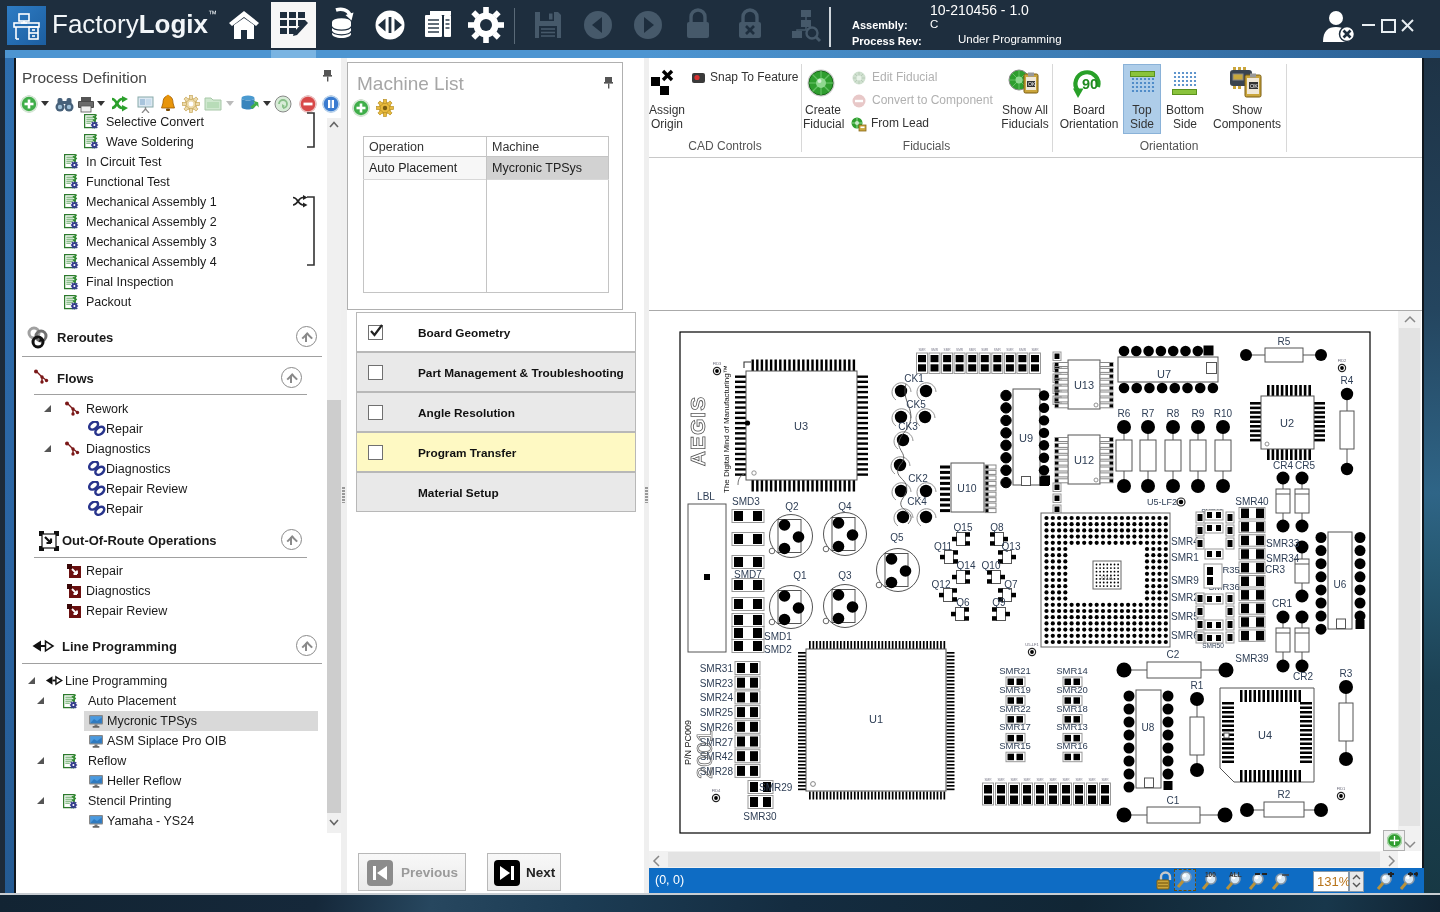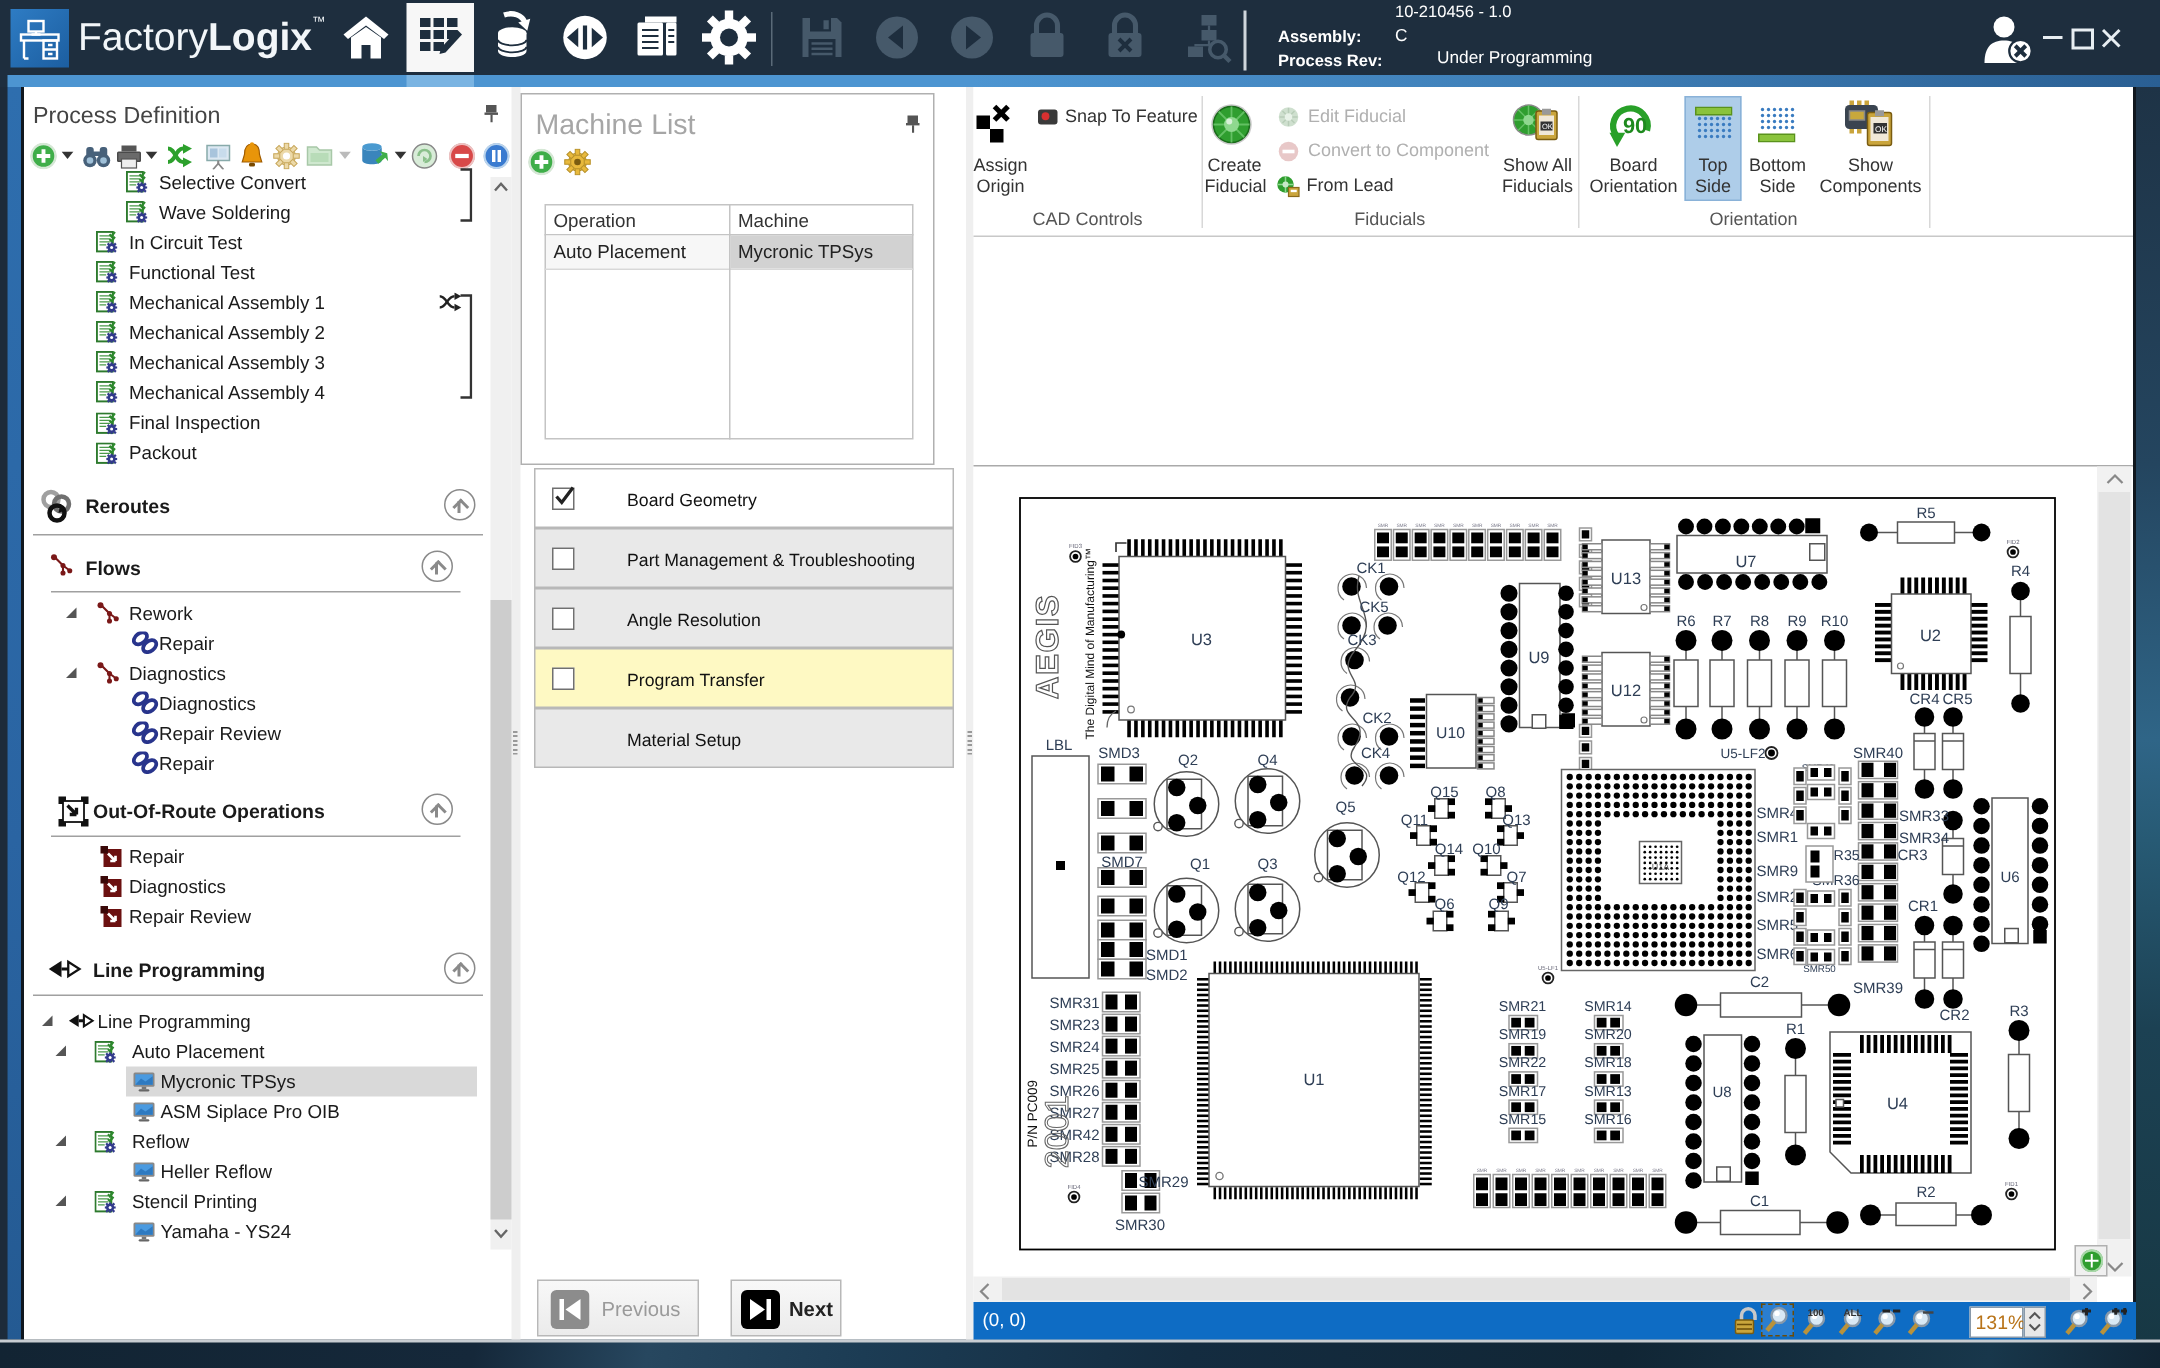--- a/index.html
+++ b/index.html
@@ -4,21 +4,21 @@
 body{width:1440px;height:912px;position:relative;font-family:"Liberation Sans",sans-serif;background:#16222e;overflow:hidden}
 .abs{position:absolute}
 .tb-ico{position:absolute;top:2px;width:44px;height:46px;display:flex;align-items:center;justify-content:center}
 svg{display:block}
 .sect{font-weight:bold;font-size:13px;color:#1a1a1a}
 .trow{position:absolute;font-size:12.5px;color:#1a1a1a;white-space:nowrap}
 .upbtn{position:absolute;width:21px;height:21px;border:1.5px solid #8a8a8a;border-radius:50%;box-sizing:border-box}
 .upbtn:after{content:"";position:absolute;left:5.8px;top:6.5px;width:6.4px;height:6.4px;border-left:2px solid #8a8a8a;border-top:2px solid #8a8a8a;transform:rotate(45deg)}
 .upbtn:before{content:"";position:absolute;left:8.2px;top:7px;width:2px;height:8px;background:#8a8a8a}
 .hr1{position:absolute;height:1px;background:#a0a0a0}
-.acc{position:absolute;left:356px;width:280px;box-sizing:border-box;border:1px solid #b8b8b8;background:#e9e9e9;font-weight:normal;font-size:11.8px;color:#111}
+.acc{position:absolute;left:356px;width:280px;box-sizing:border-box;border:1px solid #b8b8b8;background:#e9e9e9;font-weight:bold;font-size:11.8px;color:#111}
 .acc .lbl{position:absolute;left:61px;top:13px;white-space:nowrap}
 .cb{position:absolute;left:11px;top:12px;width:15px;height:15px;background:#fff;border:1.5px solid #707070;box-sizing:border-box}
 .ribtxt{position:absolute;font-size:12px;color:#333;text-align:center;line-height:13.5px;white-space:nowrap}
 .grplbl{position:absolute;font-size:12px;color:#555;text-align:center;top:139px}
 </style></head><body>
 
 <div class="abs" style="left:0;top:0;width:1440px;height:50px;background:#1e2e3e"></div>
 
 <div class="abs" style="left:7px;top:6px;width:39px;height:39px;background:linear-gradient(135deg,#2e7cc4,#1c5ea0)">
 <svg width="39" height="39" viewBox="0 0 39 39">
@@ -169,21 +169,21 @@
       <circle cx="24" cy="26" r="5.5" fill="none" stroke="#46596a" stroke-width="2.4"></circle>
       <line x1="28" y1="30" x2="32" y2="34" stroke="#46596a" stroke-width="3"></line>
     </svg>
   </div>
 <div class="abs" style="left:829px;top:7px;width:1.5px;height:40px;background:#cfd6dc"></div>
 <div class="abs" style="left:852px;top:18px;font-size:11px;color:#fff;line-height:15.5px">
 <div><b>Assembly:</b></div>
     <div><b>Process Rev:</b></div>
     <div><b>Release Status:</b></div>
   </div>
-<div class="abs" style="left:930px;top:2px;font-size:11px;color:#fff">10-210456 - 1.0</div>
+<div class="abs" style="left:930px;top:2px;font-size:14px;color:#fff">10-210456 - 1.0</div>
 <div class="abs" style="left:930px;top:17.5px;font-size:11.5px;color:#fff">C</div>
 <div class="abs" style="left:958px;top:33px;font-size:11.5px;color:#fff">Under Programming</div>
 
 <div class="abs" style="left:1316px;top:8px">
 <svg width="44" height="36" viewBox="0 0 44 36">
       <circle cx="20" cy="10" r="7" fill="#fff"></circle>
       <path d="M7 34 C7 23 12 19 20 19 C28 19 33 23 33 34 Z" fill="#fff"></path>
       <circle cx="31" cy="26" r="7.5" fill="#fff" stroke="#1e2e3e" stroke-width="1.5"></circle>
       <g stroke="#1e2e3e" stroke-width="2.6">
         <line x1="27.5" y1="22.5" x2="34.5" y2="29.5"></line>
@@ -984,21 +984,21 @@
     <div class="lbl">Material Setup</div>
   </div>
 <div class="abs" style="left:358px;top:853px;width:108px;height:38px;background:linear-gradient(#f8f8f8,#ebebeb);border:1px solid #b8b8b8;box-sizing:border-box">
 <svg class="abs" style="left:8px;top:6px" width="26" height="26">
       <rect x="0" y="0" width="26" height="26" rx="4" fill="#8c8c8c"></rect>
       <g fill="#fff">
         <rect x="6" y="6" width="3" height="14"></rect>
         <path d="M20 6 L20 20 L10 13 Z"></path>
       </g>
     </svg>
-<div class="abs" style="left:42px;top:11px;font-size:13.5px;font-weight:normal;color:#9a9a9a">Previous</div>
+<div class="abs" style="left:42px;top:11px;font-size:13.5px;font-weight:bold;color:#9a9a9a">Previous</div>
   </div>
 <div class="abs" style="left:487px;top:853px;width:74px;height:38px;background:linear-gradient(#f8f8f8,#ebebeb);border:1px solid #b8b8b8;box-sizing:border-box">
 <svg class="abs" style="left:6px;top:6px" width="26" height="26">
       <rect x="0" y="0" width="26" height="26" rx="4" fill="#000"></rect>
       <g fill="#fff">
         <path d="M6 6 L6 20 L16 13 Z"></path>
         <rect x="17" y="6" width="3" height="14"></rect>
       </g>
     </svg>
 <div class="abs" style="left:38px;top:11px;font-size:13.5px;font-weight:bold;color:#222">Next</div>

